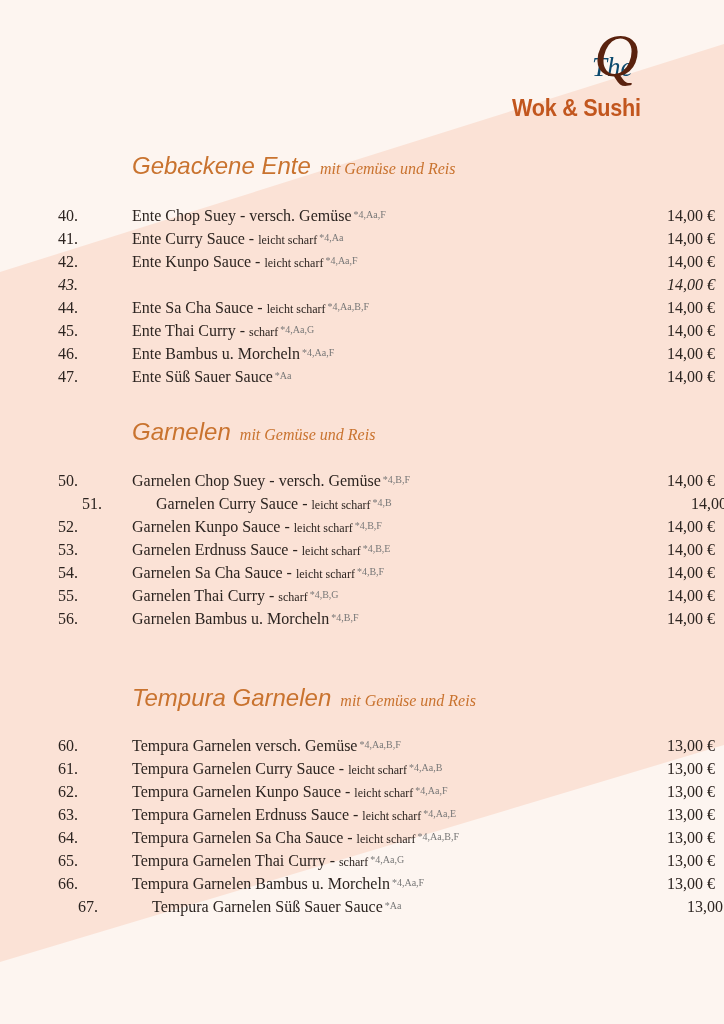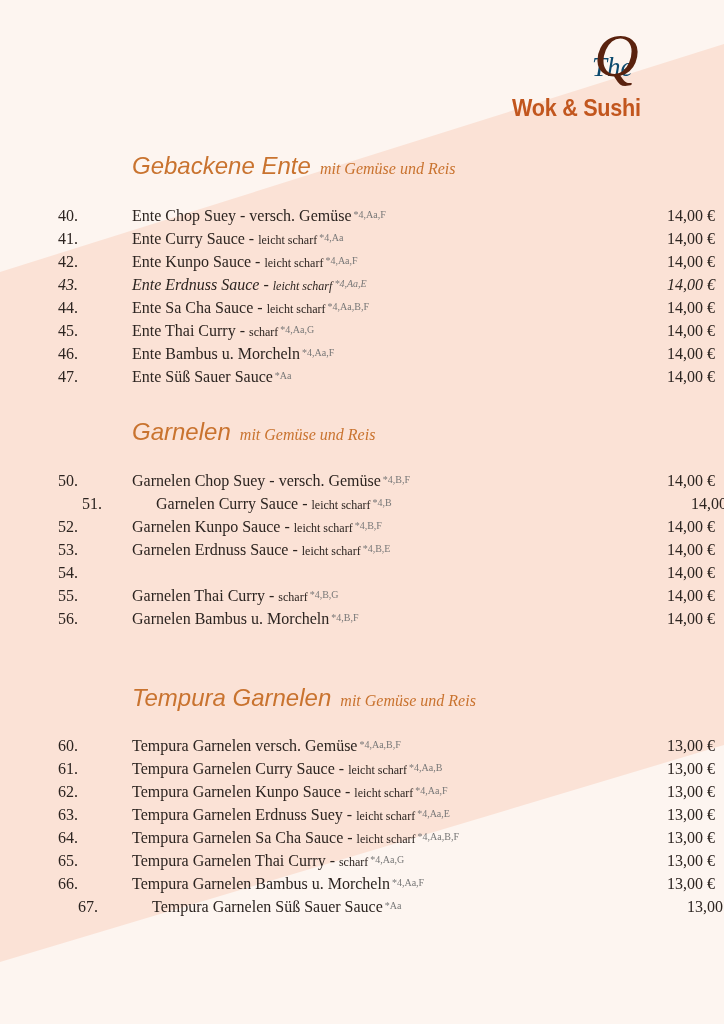--- a/index.html
+++ b/index.html
@@ -82,21 +82,20 @@
       <span class="name"><span>Ente Curry Sauce - </span><span class="note">leicht scharf</span><span class="allergen">*4,Aa</span></span>
       <span class="price">14,00 €</span>
     </div>
   <div class="item" style="top:46px;">
       <span class="num">42.</span>
       <span class="name"><span>Ente Kunpo Sauce - </span><span class="note">leicht scharf</span><span class="allergen">*4,Aa,F</span></span>
       <span class="price">14,00 €</span>
     </div>
   <div class="item" style="top:69px;font-style:italic;">
       <span class="num">43.</span>
-      <span class="name"><span>Ente Erdnuss Sauce - </span><span class="note">leicht scharf</span><span class="allergen">*4,Aa,E</span></span>
       <span class="price">14,00 €</span>
     </div>
   <div class="item" style="top:92px;">
       <span class="num">44.</span>
       <span class="name"><span>Ente Sa Cha Sauce - </span><span class="note">leicht scharf</span><span class="allergen">*4,Aa,B,F</span></span>
       <span class="price">14,00 €</span>
     </div>
   <div class="item" style="top:115px;">
       <span class="num">45.</span>
       <span class="name"><span>Ente Thai Curry - </span><span class="note">scharf</span><span class="allergen">*4,Aa,G</span></span>
@@ -136,20 +135,21 @@
       <span class="name"><span>Garnelen Kunpo Sauce - </span><span class="note">leicht scharf</span><span class="allergen">*4,B,F</span></span>
       <span class="price">14,00 €</span>
     </div>
   <div class="item" style="top:69px;">
       <span class="num">53.</span>
       <span class="name"><span>Garnelen Erdnuss Sauce - </span><span class="note">leicht scharf</span><span class="allergen">*4,B,E</span></span>
       <span class="price">14,00 €</span>
     </div>
   <div class="item" style="top:92px;">
       <span class="num">54.</span>
+      <span class="name"><span>Garnelen Sa Cha Sauce - </span><span class="note">leicht scharf</span><span class="allergen">*4,B,F</span></span>
       <span class="price">14,00 €</span>
     </div>
   <div class="item" style="top:115px;">
       <span class="num">55.</span>
       <span class="name"><span>Garnelen Thai Curry - </span><span class="note">scharf</span><span class="allergen">*4,B,G</span></span>
       <span class="price">14,00 €</span>
     </div>
   <div class="item" style="top:138px;">
       <span class="num">56.</span>
       <span class="name"><span>Garnelen Bambus u. Morcheln</span><span class="note"></span><span class="allergen">*4,B,F</span></span>
@@ -174,21 +174,21 @@
       <span class="name"><span>Tempura Garnelen Curry Sauce - </span><span class="note">leicht scharf</span><span class="allergen">*4,Aa,B</span></span>
       <span class="price">13,00 €</span>
     </div>
   <div class="item" style="top:46px;">
       <span class="num">62.</span>
       <span class="name"><span>Tempura Garnelen Kunpo Sauce - </span><span class="note">leicht scharf</span><span class="allergen">*4,Aa,F</span></span>
       <span class="price">13,00 €</span>
     </div>
   <div class="item" style="top:69px;">
       <span class="num">63.</span>
-      <span class="name"><span>Tempura Garnelen Erdnuss Suey - </span><span class="note">leicht scharf</span><span class="allergen">*4,Aa,E</span></span>
+      <span class="name"><span>Tempura Garnelen Erdnuss Sauce - </span><span class="note">leicht scharf</span><span class="allergen">*4,Aa,E</span></span>
       <span class="price">13,00 €</span>
     </div>
   <div class="item" style="top:92px;">
       <span class="num">64.</span>
       <span class="name"><span>Tempura Garnelen Sa Cha Sauce - </span><span class="note">leicht scharf</span><span class="allergen">*4,Aa,B,F</span></span>
       <span class="price">13,00 €</span>
     </div>
   <div class="item" style="top:115px;text-decoration:underline;">
       <span class="num">65.</span>
       <span class="name"><span>Tempura Garnelen Thai Curry - </span><span class="note">scharf</span><span class="allergen">*4,Aa,G</span></span>

